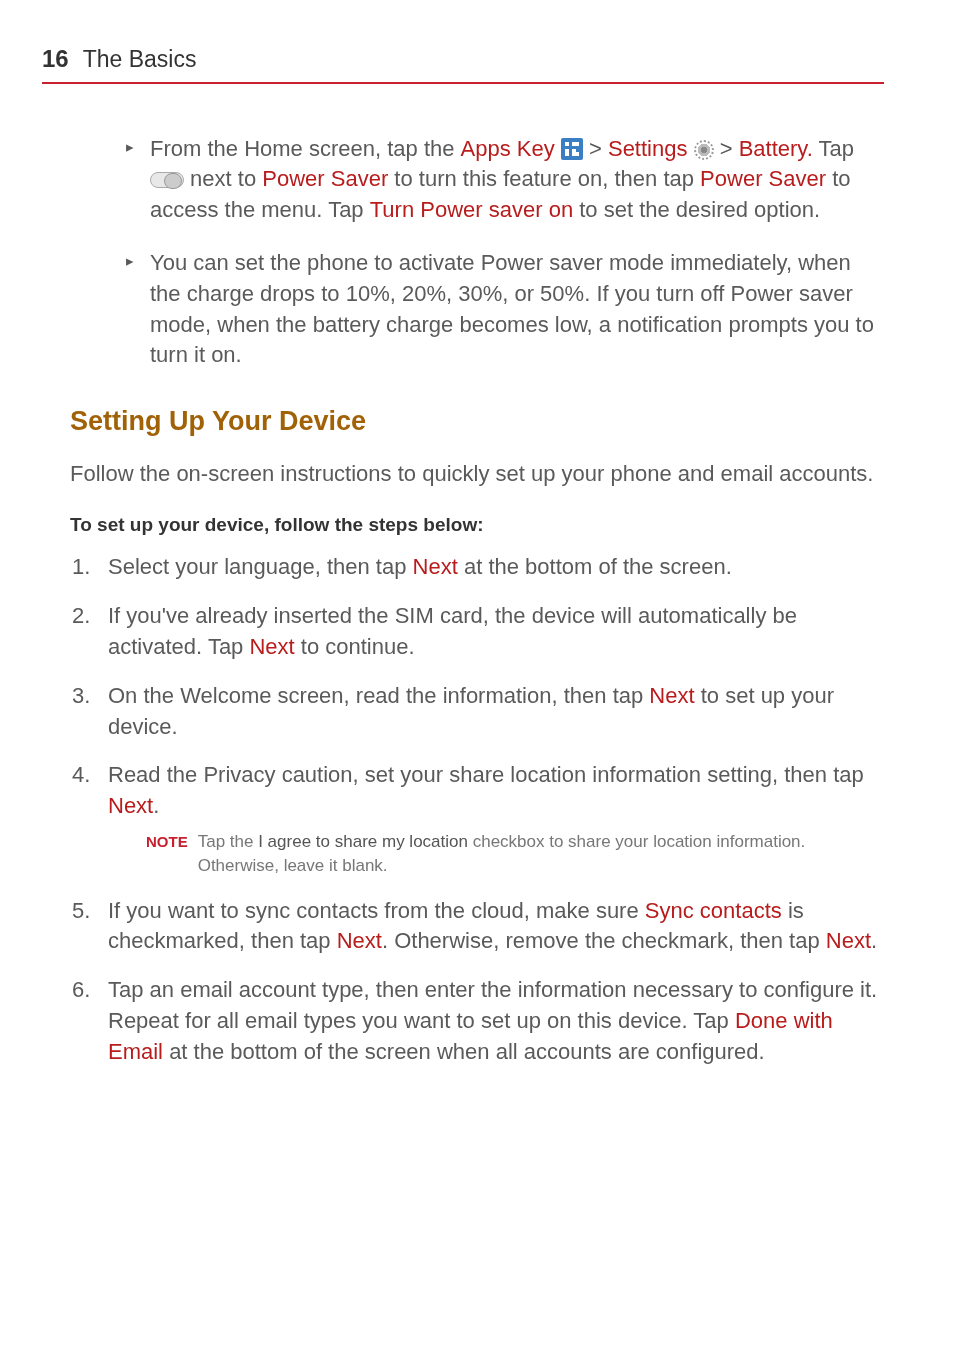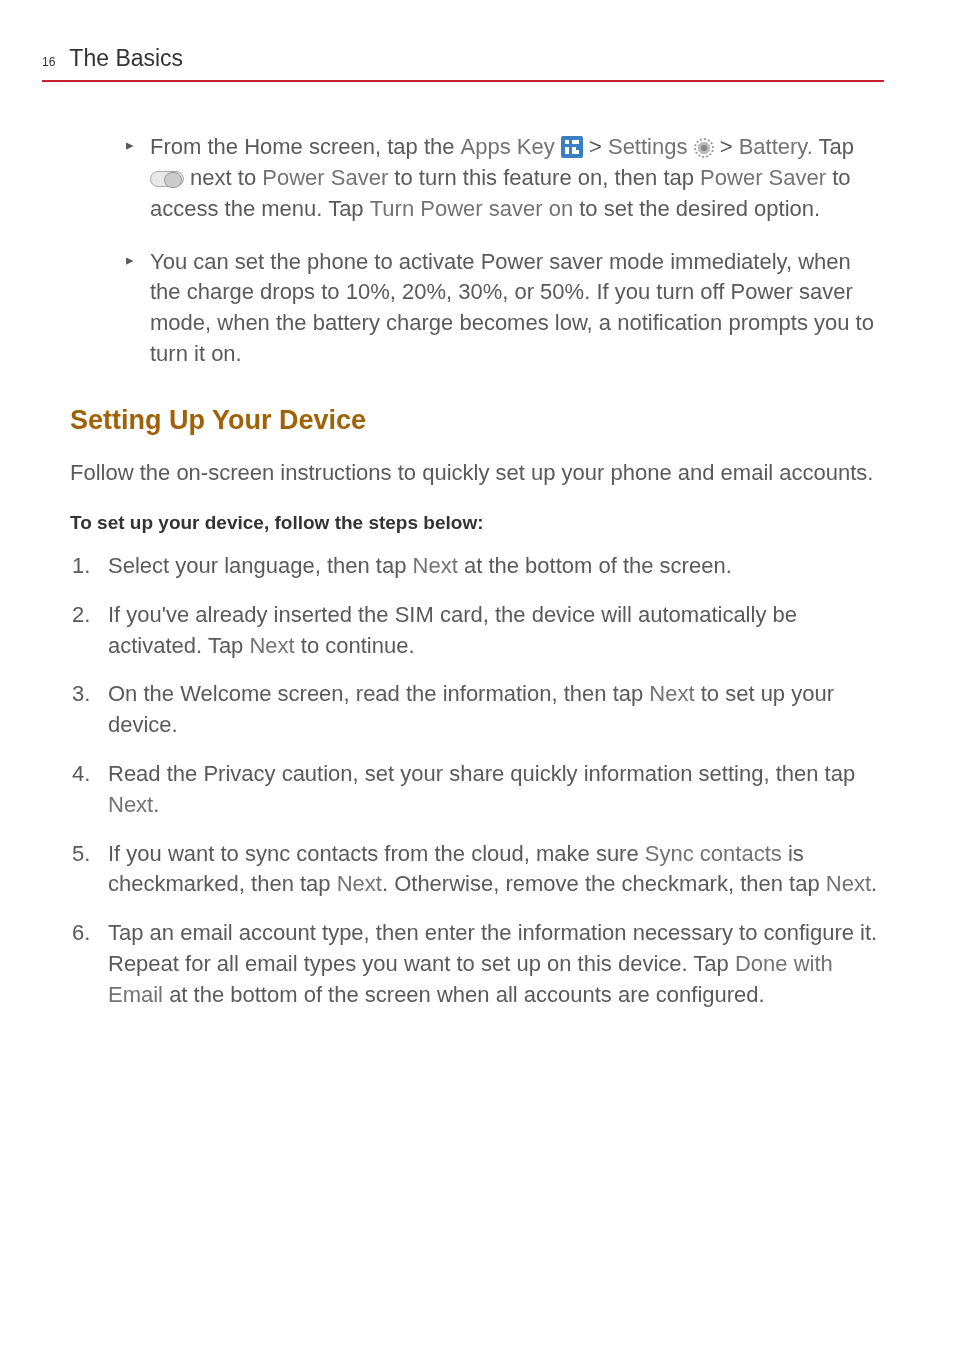--- a/index.html
+++ b/index.html
@@ -16,23 +16,23 @@
     }
     .header {
       display: flex;
       align-items: baseline;
       border-bottom: 2px solid #c8202f;
       padding-bottom: 6px;
       margin-bottom: 50px;
       margin-left: -28px;
     }
     .page-num {
-      font-weight: 400;
+      font-weight: 700;
       color: #333;
-      font-size: 12px;
+      font-size: 24px;
       margin-right: 14px;
     }
     .section-title {
       font-size: 23px;
       font-weight: 300;
       color: #333;
     }
     .bullets {
       margin-left: 60px;
       margin-bottom: 32px;
@@ -43,21 +43,21 @@
       margin-bottom: 22px;
     }
     .bullet::before {
       content: "▸";
       position: absolute;
       left: -4px;
       top: 2px;
       color: #5a5a5a;
       font-size: 15px;
     }
-    .b { font-weight: 500; color: #737373; }
+    .b { font-weight: 500; color: #b91c1c; }
     .icon-apps {
       display: inline-block;
       width: 22px;
       height: 22px;
       background: #3a7fc4;
       color: #fff;
       vertical-align: -4px;
       position: relative;
       border-radius: 2px;
     }
@@ -188,21 +188,27 @@
   <li>
     <span>Select your language, then tap </span><span class="b">Next</span><span> at the bottom of the screen.</span>
   </li>
   <li>
     <span>If you've already inserted the SIM card, the device will automatically be activated. Tap </span><span class="b">Next</span><span> to continue.</span>
   </li>
   <li>
     <span>On the Welcome screen, read the information, then tap </span><span class="b">Next</span><span> to set up your device.</span>
   </li>
   <li>
-    <span>Read the Privacy caution, set your share quickly information setting, then tap </span><span class="b">Next</span><span>.</span>
+    <span>Read the Privacy caution, set your share location information setting, then tap </span><span class="b">Next</span><span>.</span>
+    <div class="note">
+      <span class="note-label">NOTE</span>
+      <span class="note-body">
+        <span>Tap the </span><span class="b">I agree to share my location</span><span> checkbox to share your location information. Otherwise, leave it blank.</span>
+      </span>
+    </div>
   </li>
   <li>
     <span>If you want to sync contacts from the cloud, make sure </span><span class="b">Sync contacts</span><span> is checkmarked, then tap </span><span class="b">Next</span><span>. Otherwise, remove the checkmark, then tap </span><span class="b">Next</span><span>.</span>
   </li>
   <li>
     <span>Tap an email account type, then enter the information necessary to configure it. Repeat for all email types you want to set up on this device. Tap </span><span class="b">Done with Email</span><span> at the bottom of the screen when all accounts are configured.</span>
   </li>
 </ol>
 
 </body></html>

